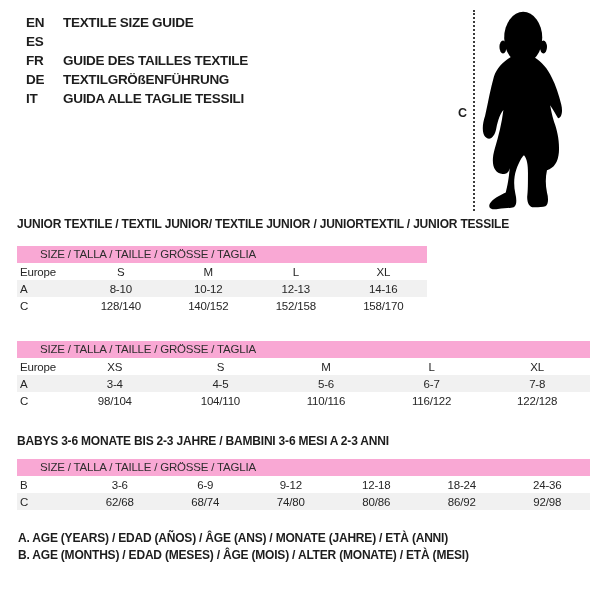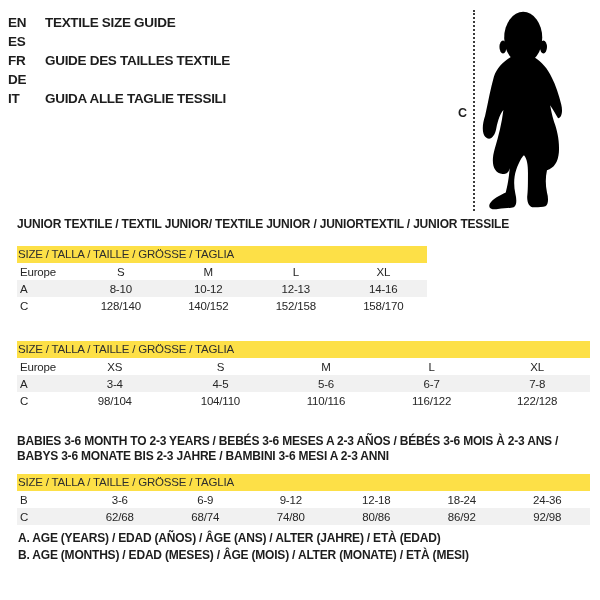--- a/index.html
+++ b/index.html
@@ -1,38 +1,38 @@
 <!DOCTYPE html>
 <html><head>
 <meta charset="utf-8">
 <style>
   html,body{margin:0;padding:0;background:#ffffff;}
   .page{
     position:relative;width:600px;height:600px;background:#ffffff;overflow:hidden;
     font-family:"Liberation Sans","DejaVu Sans",sans-serif;color:#1d1d1d;
   }
   
-  .langs{position:absolute;top:13px;left:8px;}
+  .langs{position:absolute;top:13px;left:26px;}
   .lang-row{display:flex;line-height:19px;font-size:13.5px;font-weight:700;letter-spacing:-0.3px;}
   .lang-code{width:37px;}
   
   .figure{position:absolute;top:6px;left:450px;width:145px;height:212px;}
   .c-label{position:absolute;left:8px;top:100px;font-size:12.5px;font-weight:700;}
   .dotted-line{position:absolute;left:23px;top:4px;height:201px;width:0;border-left:2px dotted #3a3a3a;}
   .figure svg{position:absolute;left:32px;top:4px;}
   
   .section{position:absolute;left:17px;margin-top:8px;}
   .sec1{top:209px;width:410px;}
   .sec2{top:319px;width:573px;}
   .sec3{top:426px;width:573px;}
   .sec-title{font-size:12px;font-weight:700;letter-spacing:-0.2px;line-height:15px;white-space:nowrap;}
   .sec1 .size-table,.sec2 .size-table{margin-top:14px;}
   .sec3 .size-table{margin-top:10px;}
-  .size-bar{height:17px;line-height:17px;background:#fde047;color:#2e2e2e;
-    font-size:11.5px;padding-left:1px;letter-spacing:-0.2px;}
+  .size-bar{height:17px;line-height:17px;background:#f9a8d4;color:#2e2e2e;
+    font-size:11.5px;padding-left:23px;letter-spacing:-0.2px;}
   .trow{display:flex;height:17px;align-items:center;font-size:11.5px;letter-spacing:-0.2px;color:#262626;}
   .trow.shaded{background:#f1f1f1;}
   .tlabel{width:60px;padding-left:3px;box-sizing:border-box;}
   .sec2 .tlabel{width:45px;}
   .tcell{flex:1;text-align:center;}
   
   .legend{position:absolute;left:18px;top:530px;}
   .legend-line{font-size:12px;font-weight:700;letter-spacing:-0.2px;line-height:17px;white-space:nowrap;}
 </style>
 </head>
@@ -47,20 +47,21 @@
     </div>
     <div class="lang-row">
       <span class="lang-code">ES</span>
     </div>
     <div class="lang-row">
       <span class="lang-code">FR</span>
       <span class="lang-text">GUIDE DES TAILLES TEXTILE</span>
     </div>
     <div class="lang-row">
       <span class="lang-code">DE</span>
+      <span class="lang-text">TEXTILGRÖßENFÜHRUNG</span>
     </div>
     <div class="lang-row">
       <span class="lang-code">IT</span>
       <span class="lang-text">GUIDA ALLE TAGLIE TESSILI</span>
     </div>
   </div>
 
   <div class="figure">
     <span class="c-label">C</span>
     <div class="dotted-line"></div>
@@ -155,21 +156,20 @@
         <span class="tcell">98/104</span>
         <span class="tcell">104/110</span>
         <span class="tcell">110/116</span>
         <span class="tcell">116/122</span>
         <span class="tcell">122/128</span>
       </div>
     </div>
   </div>
 
   <div class="section sec3">
-    <div class="sec-title">BABIES 3-6 MONTH TO 2-3 YEARS / BEBÉS 3-6 MESES A 2-3 AÑOS / BÉBÉS 3-6 MOIS À 2-3 ANS /</div>
     <div class="sec-title">BABYS 3-6 MONATE BIS 2-3 JAHRE / BAMBINI 3-6 MESI A 2-3 ANNI</div>
     <div class="size-table">
       <div class="size-bar">SIZE / TALLA / TAILLE / GRÖSSE / TAGLIA</div>
       <div class="trow">
         <span class="tlabel">B</span>
         <span class="tcell">3-6</span>
         <span class="tcell">6-9</span>
         <span class="tcell">9-12</span>
         <span class="tcell">12-18</span>
         <span class="tcell">18-24</span>
@@ -181,17 +181,17 @@
         <span class="tcell">68/74</span>
         <span class="tcell">74/80</span>
         <span class="tcell">80/86</span>
         <span class="tcell">86/92</span>
         <span class="tcell">92/98</span>
       </div>
     </div>
   </div>
 
   <div class="legend">
-    <div class="legend-line">A. AGE (YEARS) / EDAD (AÑOS) / ÂGE (ANS) / ALTER (JAHRE) / ETÀ (EDAD)</div>
+    <div class="legend-line">A. AGE (YEARS) / EDAD (AÑOS) / ÂGE (ANS) / MONATE (JAHRE) / ETÀ (ANNI)</div>
     <div class="legend-line">B. AGE (MONTHS) / EDAD (MESES) / ÂGE (MOIS) / ALTER (MONATE) / ETÀ (MESI)</div>
   </div>
 
 </div>
 
 </body></html>

